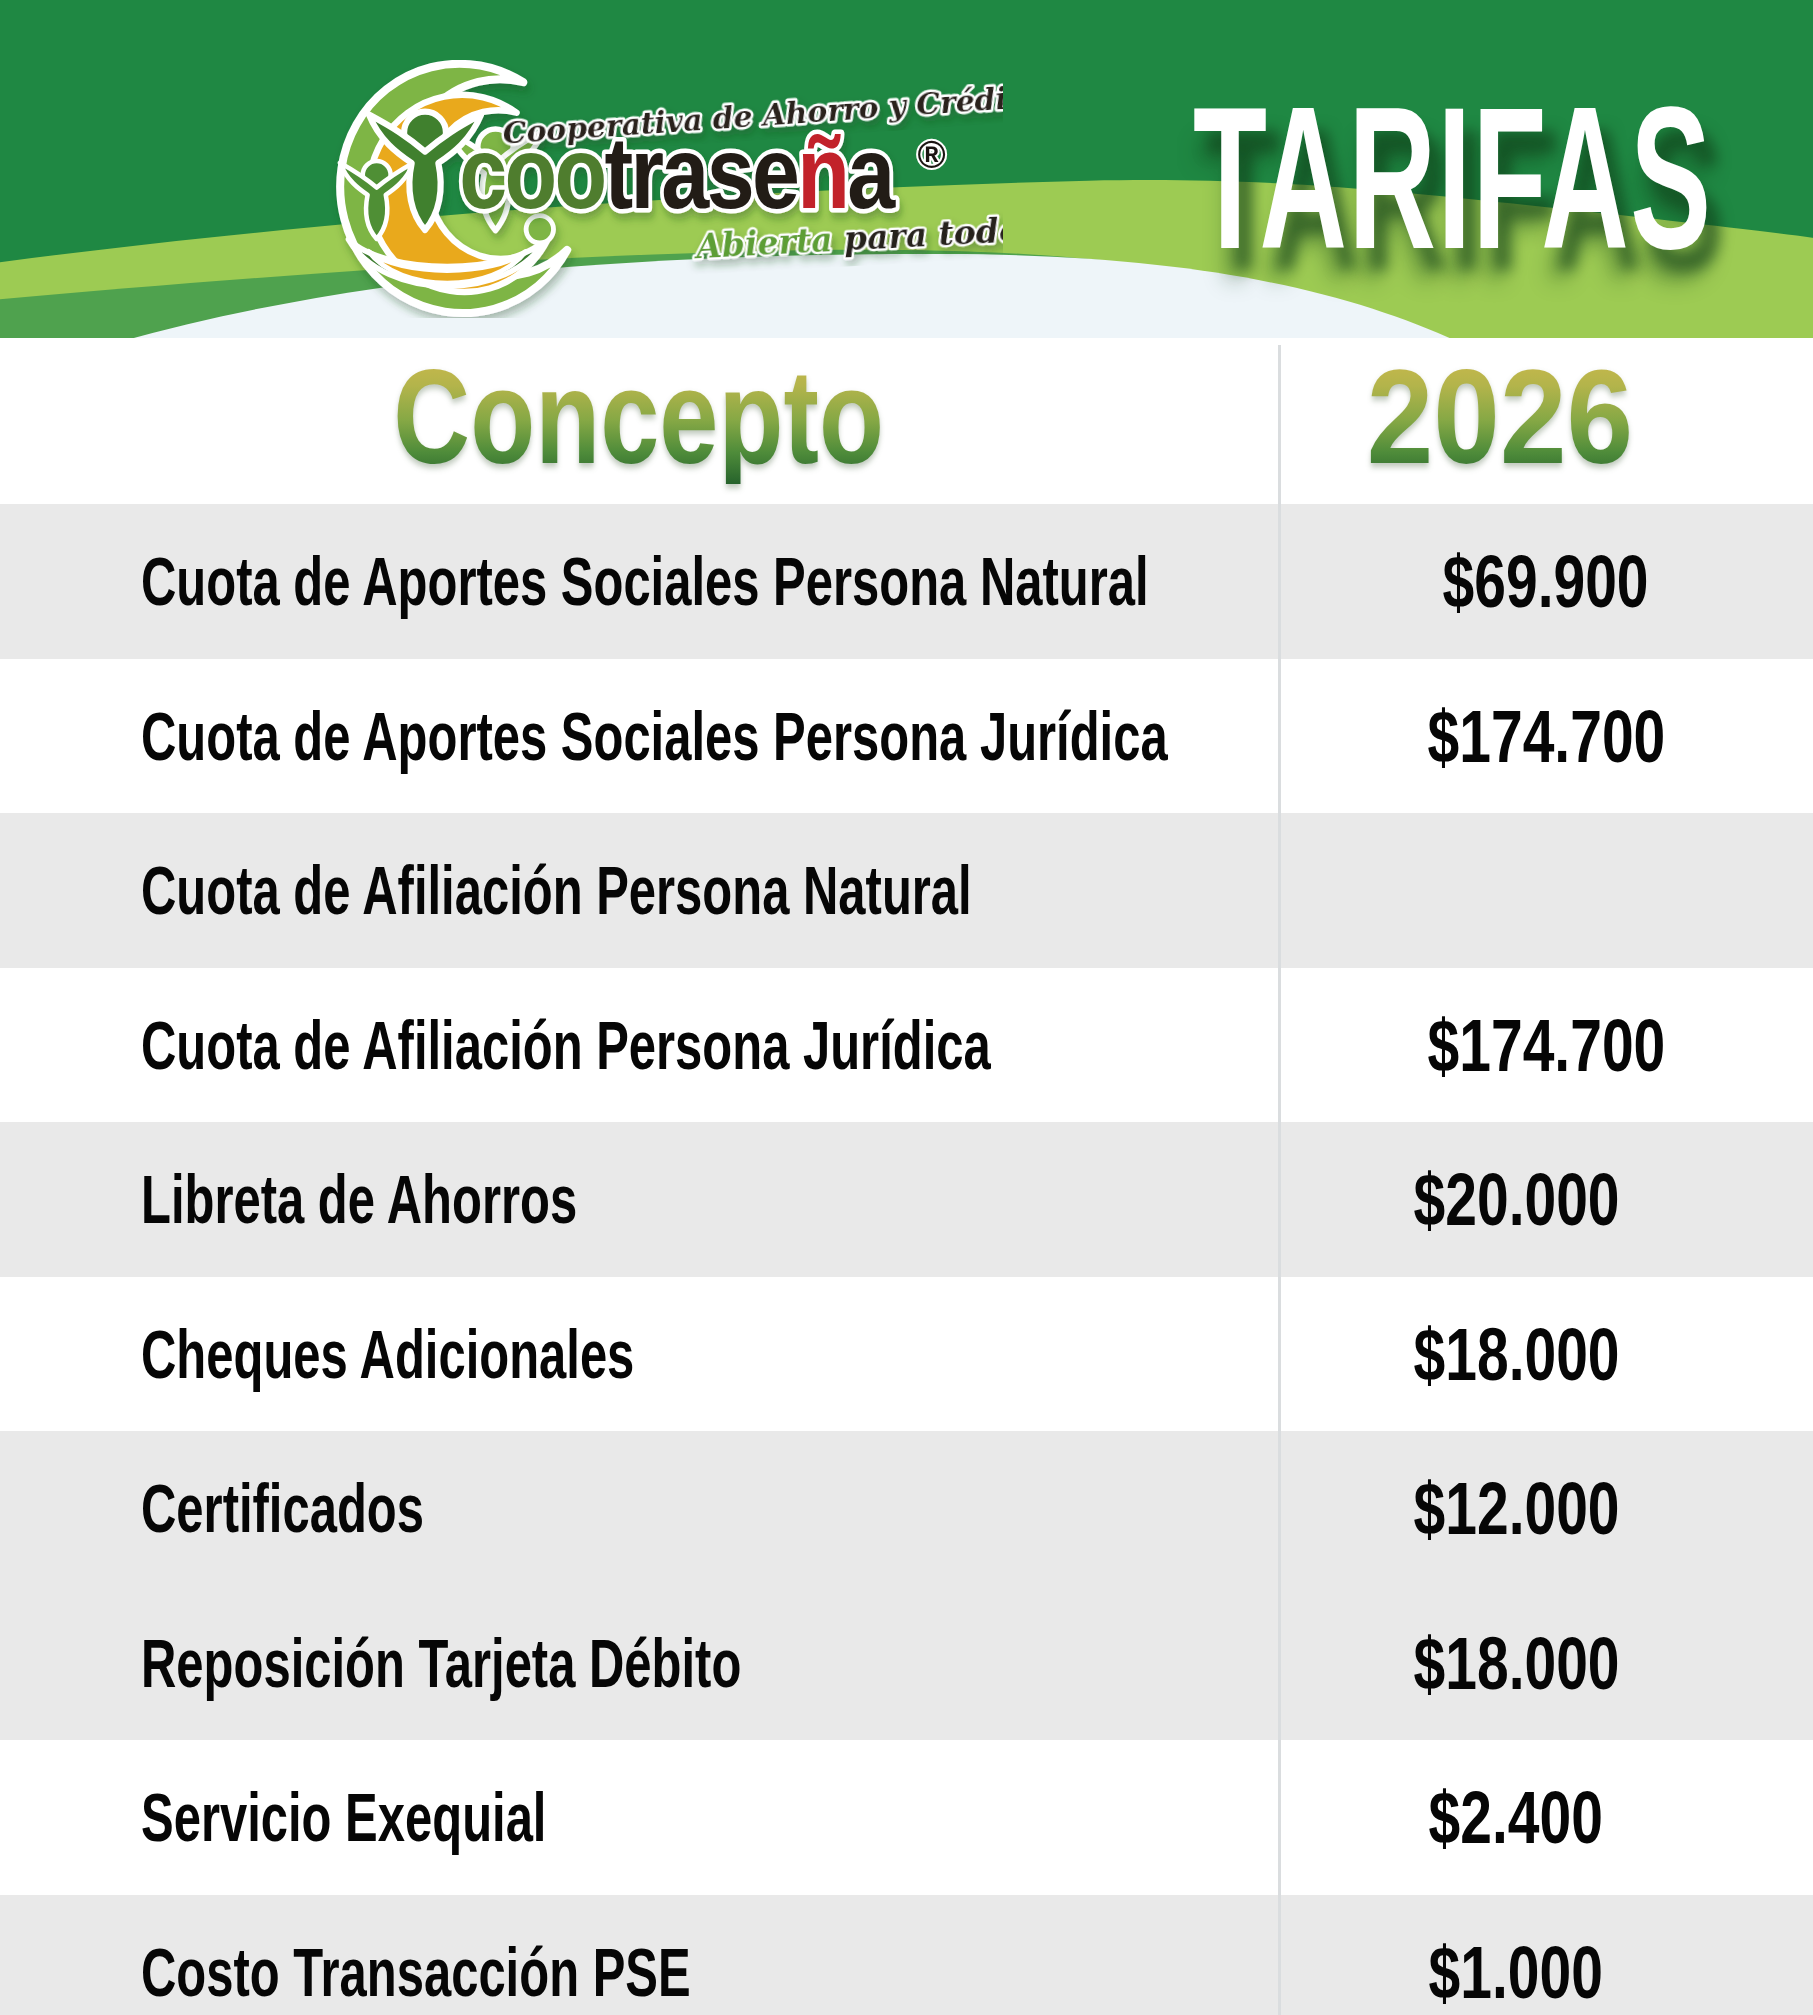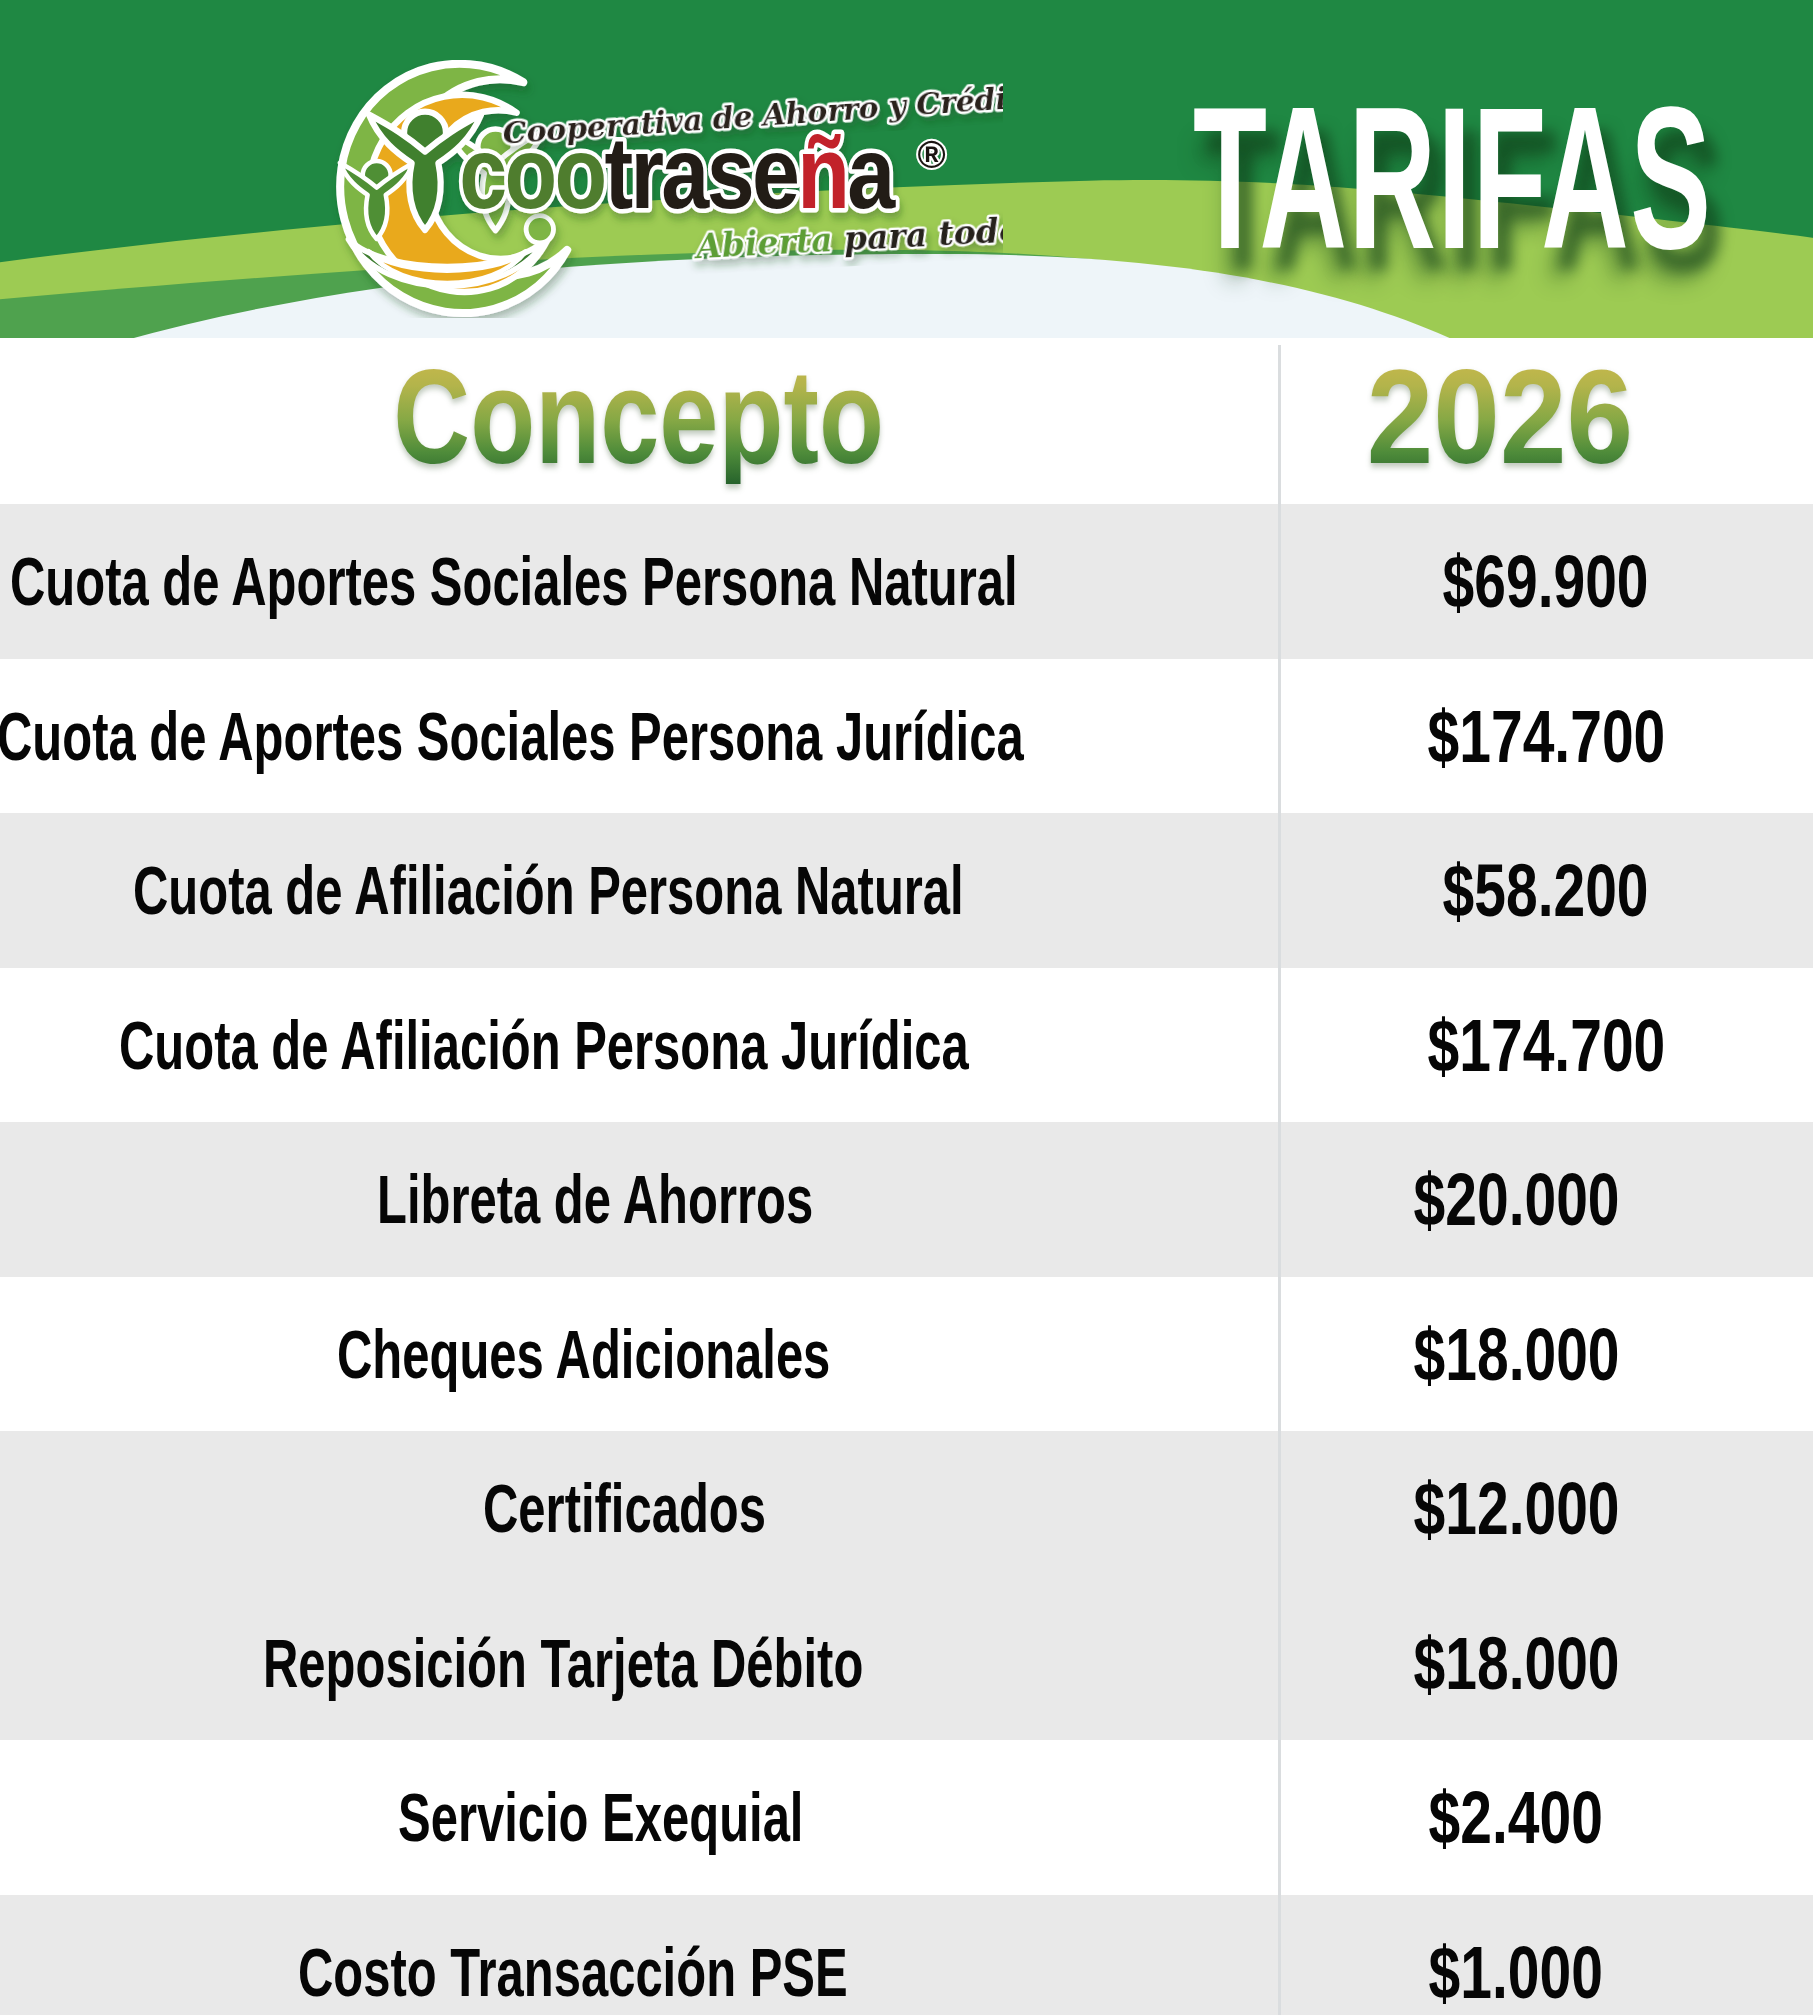--- a/index.html
+++ b/index.html
@@ -34,21 +34,21 @@
     -webkit-background-clip:text;background-clip:text;color:transparent;
     filter:drop-shadow(0 4.8px 3.2px rgba(35,70,25,0.30));
   }
   .grad-text.concepto{transform:scaleX(0.80);}
   .grad-text.year{transform:scaleX(0.90);}
 
   #rows{left:0;top:504px;width:1814px;height:1545px;display:flex;flex-direction:column;}
   .row{flex:1 1 0;display:flex;}
   .row.shaded{background:#e9e9e9;}
   .row .cell{display:flex;align-items:center;}
-  .row .cell.label{width:1278px;padding-left:141px;box-sizing:border-box;justify-content:center;}
+  .row .cell.label{width:1278px;padding-left:141px;box-sizing:border-box;}
   .row .cell.value{width:629px;justify-content:center;}
   .cond{display:inline-block;white-space:nowrap;font-weight:bold;color:#060606;}
   .label-text{font-size:68px;transform:scaleX(0.72);transform-origin:left center;}
   .price-text{font-size:75px;transform:scaleX(0.76);transform-origin:center center;}
 
   
   .script-text{font-family:"DejaVu Serif",serif;font-style:italic;font-weight:bold;}
   .brand-text{font-family:"Liberation Sans",sans-serif;font-weight:bold;}
 </style>
 </head>
@@ -140,23 +140,20 @@
     </div>
     <div class="cell value">
       <span class="cond price-text">$174.700</span>
     </div>
   </div>
 
   <div class="row shaded">
     <div class="cell label">
       <span class="cond label-text">Cuota de Afiliación Persona Natural</span>
     </div>
-    <div class="cell value">
-      <span class="cond price-text">$58.200</span>
-    </div>
   </div>
 
   <div class="row">
     <div class="cell label">
       <span class="cond label-text">Cuota de Afiliación Persona Jurídica</span>
     </div>
     <div class="cell value">
       <span class="cond price-text">$174.700</span>
     </div>
   </div>

